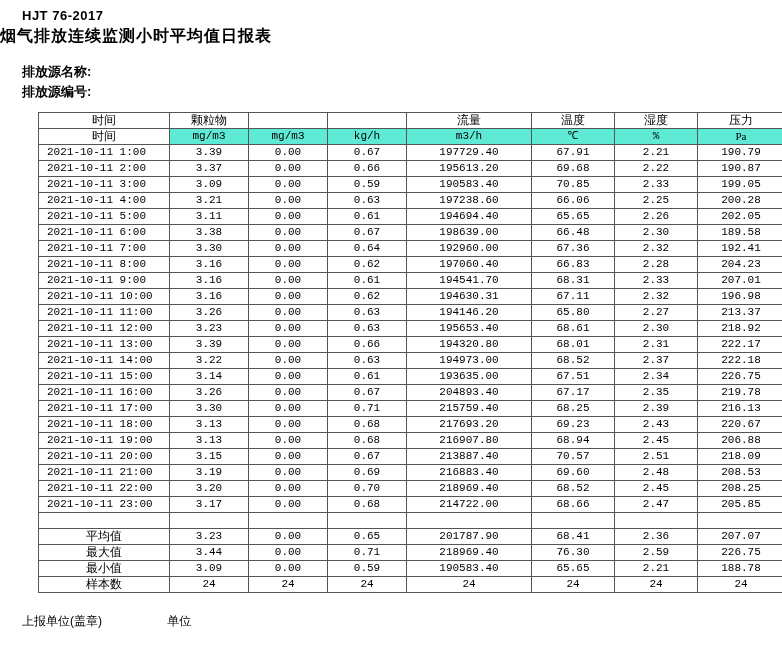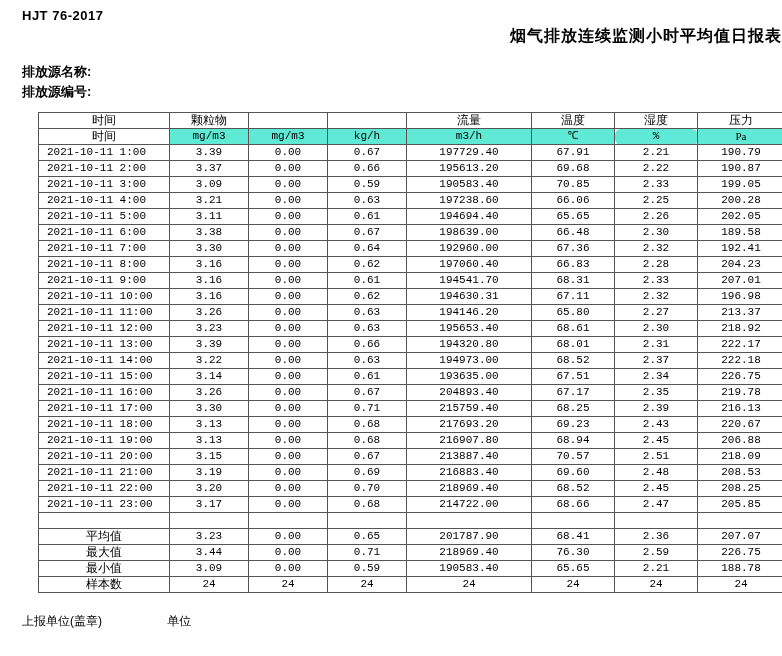--- a/index.html
+++ b/index.html
@@ -22,21 +22,21 @@
     top: 8px;
     font-size: 13px;
     font-weight: bold;
     letter-spacing: 0.5px;
   }
   .doc-title {
     position: absolute;
     left: 0;
     right: 0;
     top: 26px;
-    text-align: right;
+    text-align: left;
     font-size: 16px;
     font-weight: bold;
     letter-spacing: 1px;
   }
   .field-block {
     position: absolute;
     left: 22px;
     top: 62px;
     font-size: 13px;
     font-weight: bold;
@@ -82,21 +82,21 @@
     background: #ffffff;
     font-family: "Liberation Sans", sans-serif;
     font-size: 12px;
   }
   td.tcol { width: 130px; }
   td.c1 { width: 78px; }
   td.c2 { width: 78px; }
   td.c3 { width: 78px; }
   td.c4 { width: 124px; }
   td.c5 { width: 82px; }
-  td.c6 { width: 82px; border-radius: 6px; }
+  td.c6 { width: 82px; }
   td.c7 { width: 86px; font-family: Liberation Serif, serif; }
   .data-row td {
     font-family: "Liberation Mono", monospace;
     font-size: 11px;
     text-align: left;
     padding-left: 6px;
   }
   .data-row td.tcol {
     text-align: left;
     padding-left: 8px;

